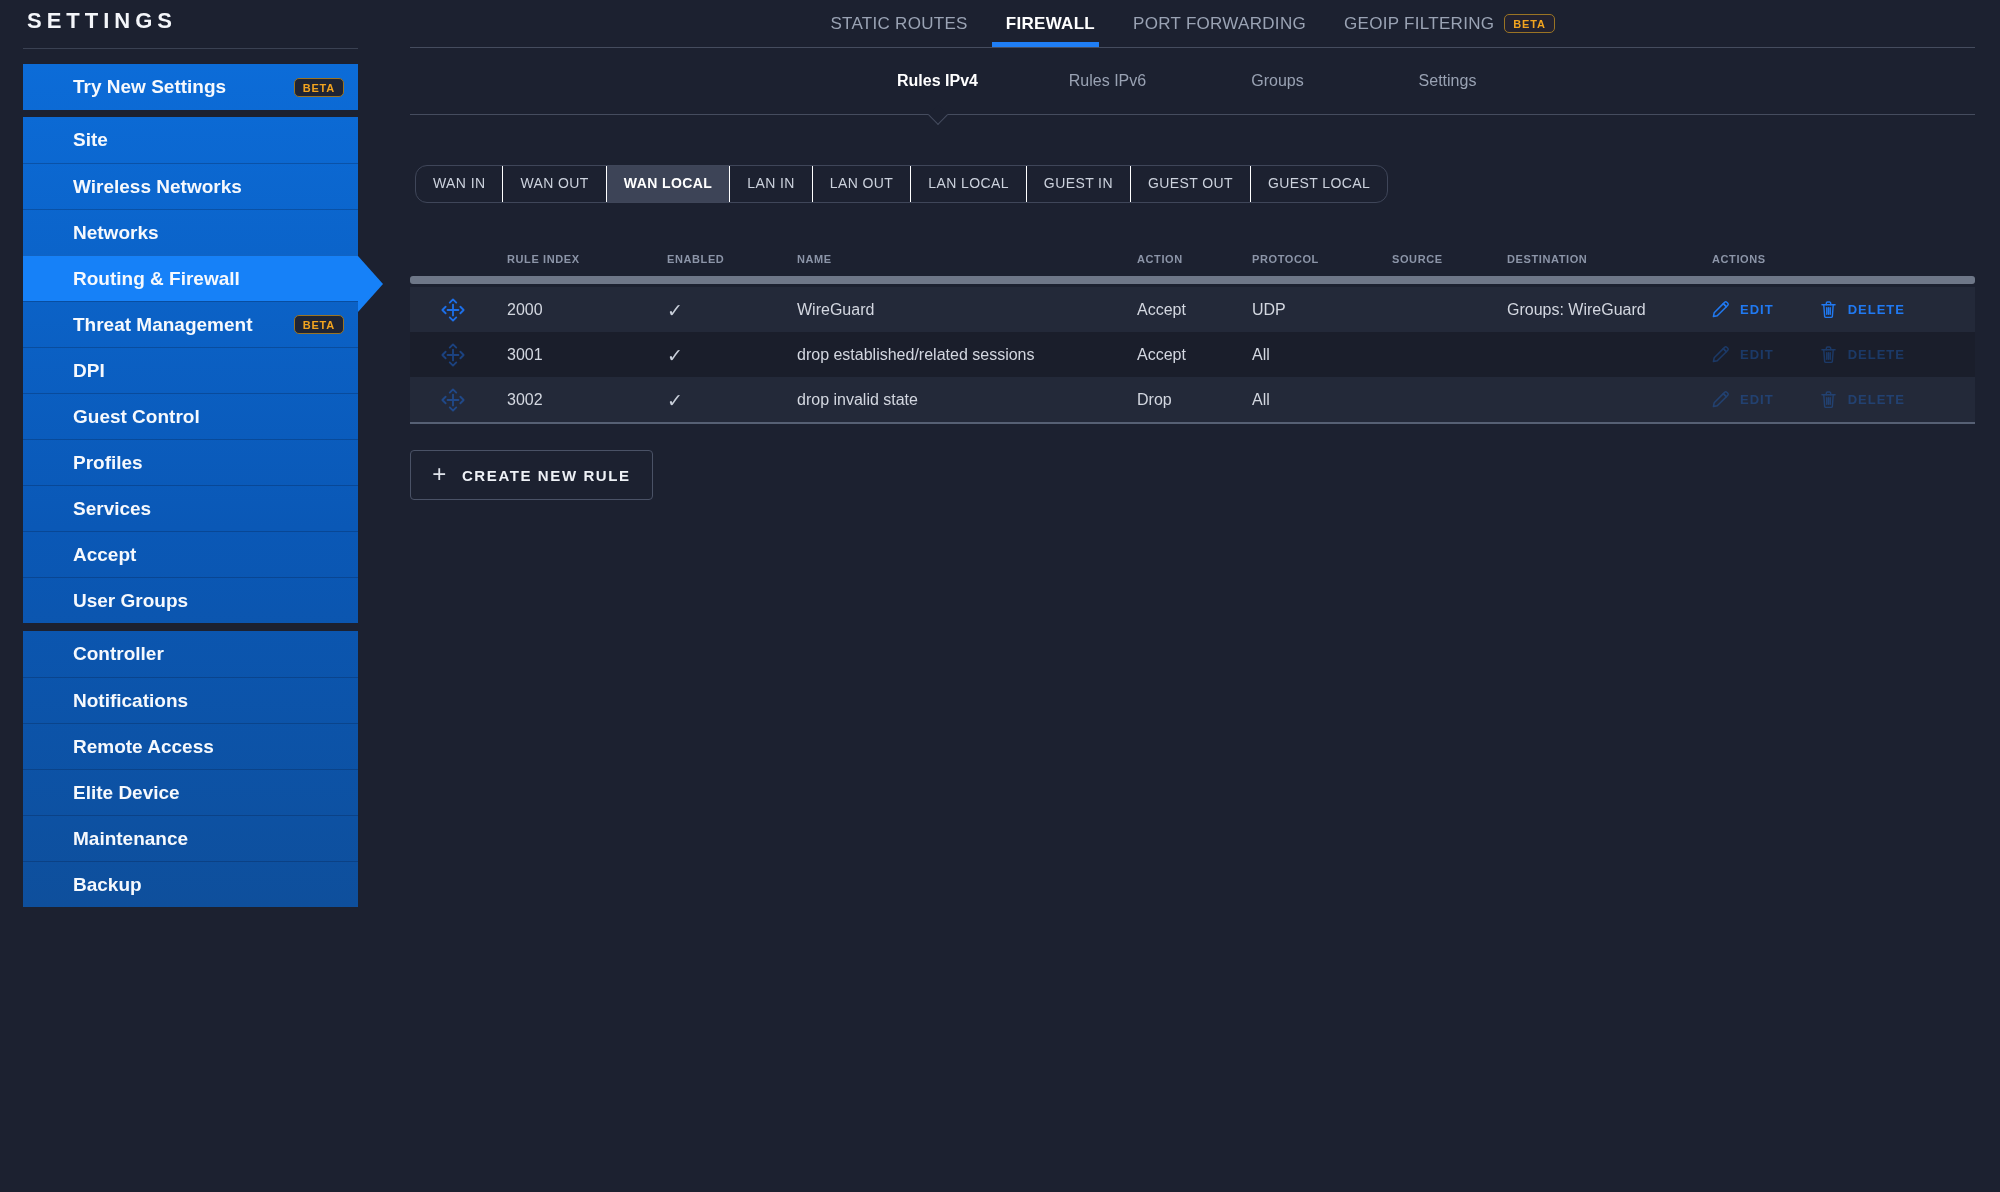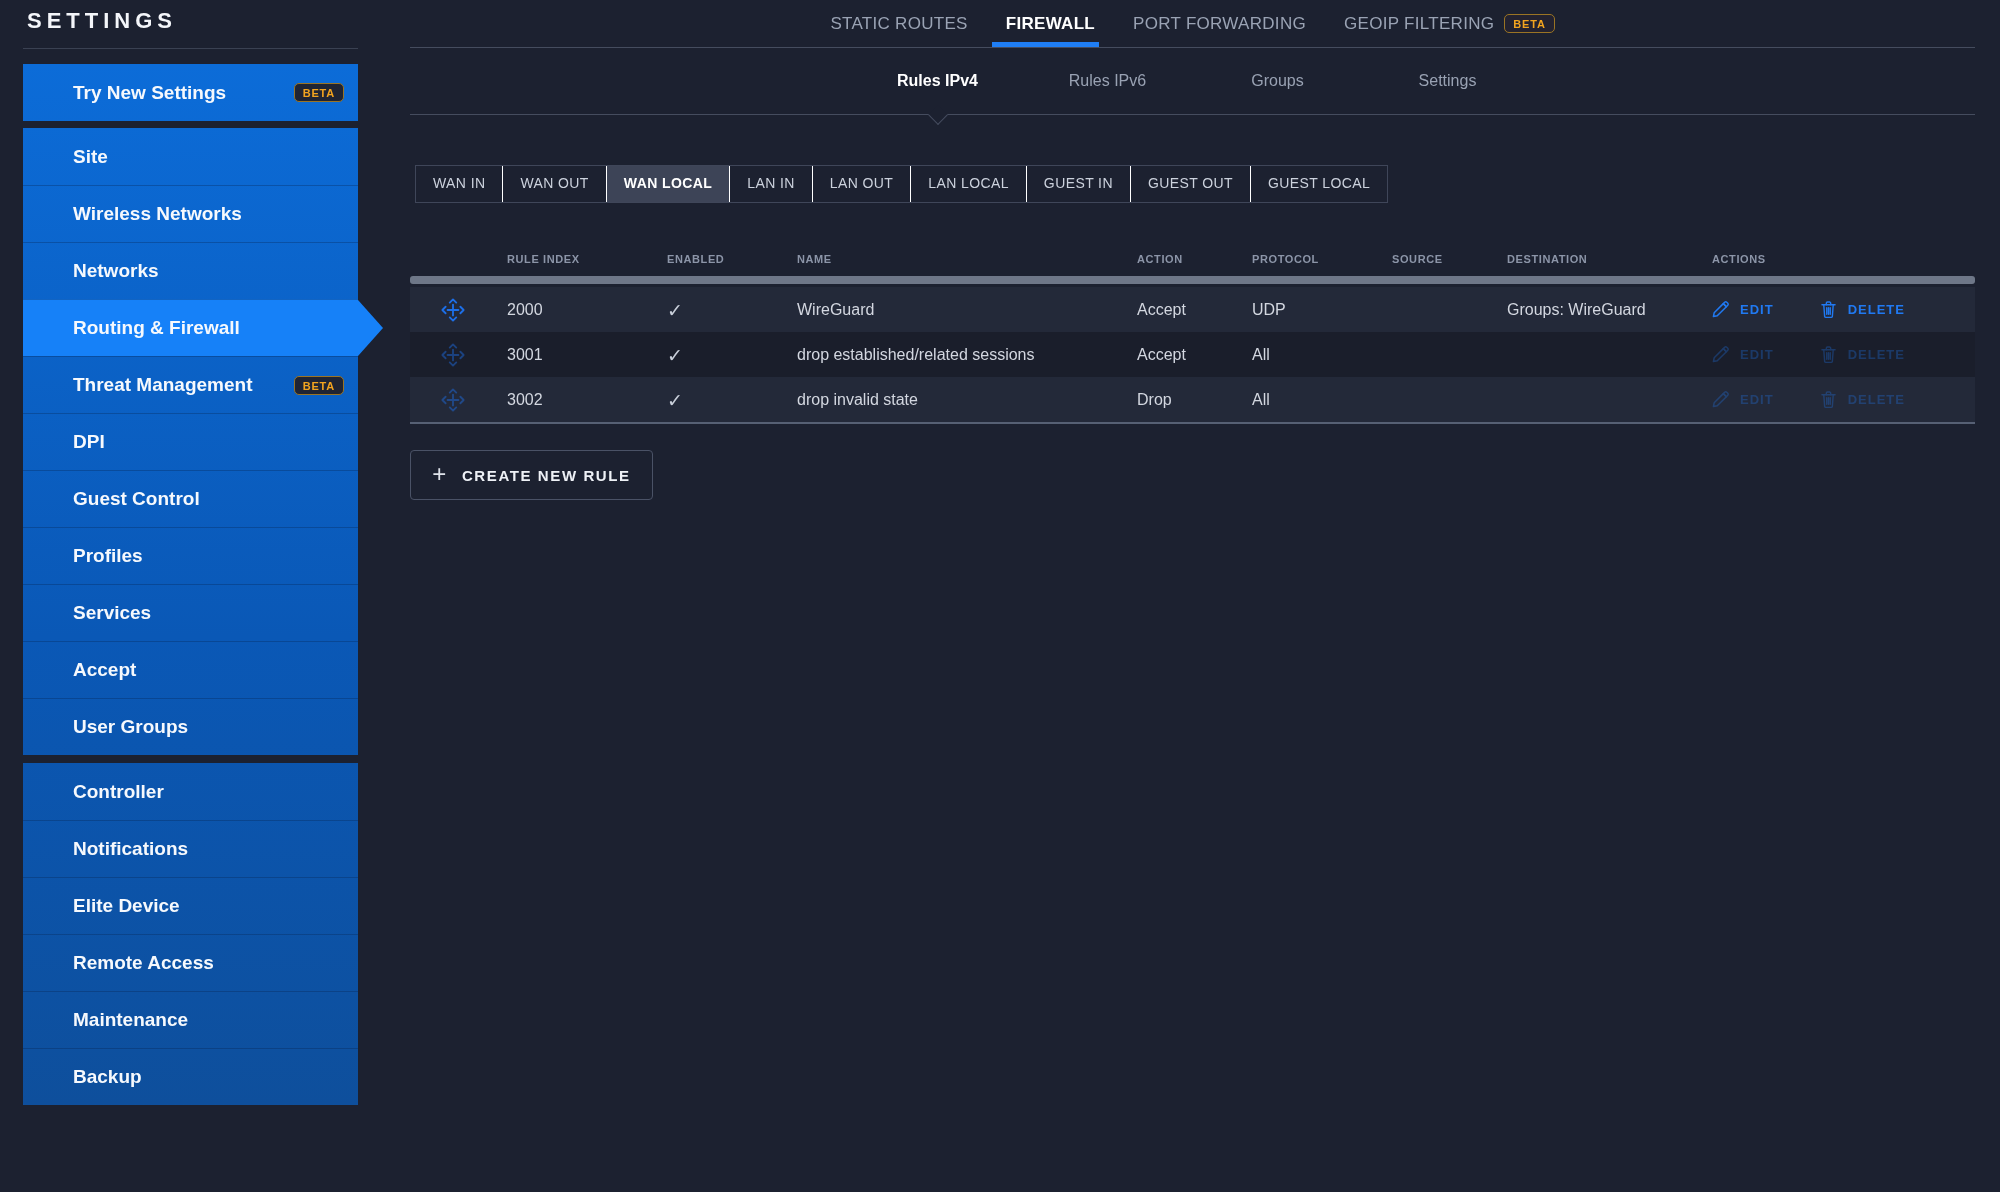--- a/index.html
+++ b/index.html
@@ -19,21 +19,21 @@
   }
   .sidebar-divider {
     position:absolute; left:23px; top:48px; width:335px; height:1px; background:#3a4152;
   }
   .sidebar {
     position:absolute; left:23px; top:64px; width:335px;
     background:linear-gradient(180deg,#0c6cd8 0%, #0a58b6 55%, #0e4f9c 100%);
   }
   .section-gap { height:7px; background:#1c2130; }
   .side-item {
-    height:57px; display:flex; align-items:center;
+    height:46px; display:flex; align-items:center;
     padding:0 14px 0 50px; position:relative;
     font-size:19px; font-weight:600; color:#f6f9fd;
     cursor:pointer;
   }
   .side-section .side-item + .side-item { border-top:1px solid rgba(8,32,74,0.30); }
   .side-item.active { background:#1681f8; }
   .side-item.active::after {
     content:""; position:absolute; left:100%; top:0;
     width:0; height:0;
     border-top:28.5px solid transparent;
@@ -78,21 +78,21 @@
     content:""; position:absolute; left:50%; bottom:-8px;
     width:13px; height:13px; margin-left:-7px;
     transform:rotate(45deg);
     background:#1c2130;
     border-right:1px solid #454c5e; border-bottom:1px solid #454c5e;
   }
 
   
   .filters {
     margin:50px 0 0 5px; display:inline-flex;
-    border:1px solid #3f4659; border-radius:0; overflow:hidden;
+    border:1px solid #3f4659; border-radius:12px; overflow:hidden;
   }
   .filter-btn {
     padding:0 17px; height:36px; line-height:35px;
     font-size:14px; letter-spacing:0.4px; color:#ccd2dd;
     border-left:1px solid #ffffff; cursor:pointer; white-space:nowrap;
   }
   .filter-btn:first-child { border-left:none; }
   .filter-btn.active { background:#3d4457; color:#ffffff; font-weight:600; }
 
   
@@ -187,24 +187,24 @@
   </div>
   <div class="section-gap" style="height:8px;"></div>
   <div class="side-section">
     <div class="side-item">
         <span>Controller</span>
       </div>
     <div class="side-item">
         <span>Notifications</span>
       </div>
     <div class="side-item">
+        <span>Remote Access</span>
+      </div>
+    <div class="side-item">
         <span>Elite Device</span>
-      </div>
-    <div class="side-item">
-        <span>Remote Access</span>
       </div>
     <div class="side-item">
         <span>Maintenance</span>
       </div>
     <div class="side-item">
         <span>Backup</span>
       </div>
   </div>
 </nav>
 

